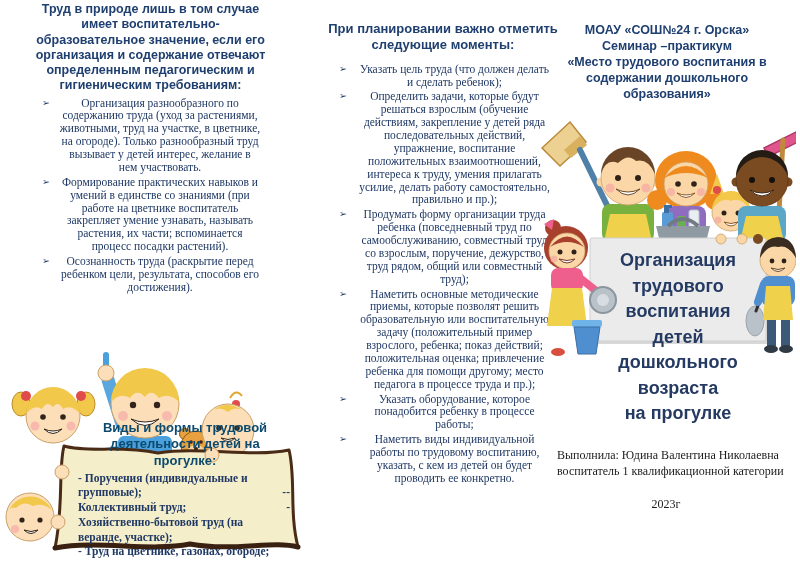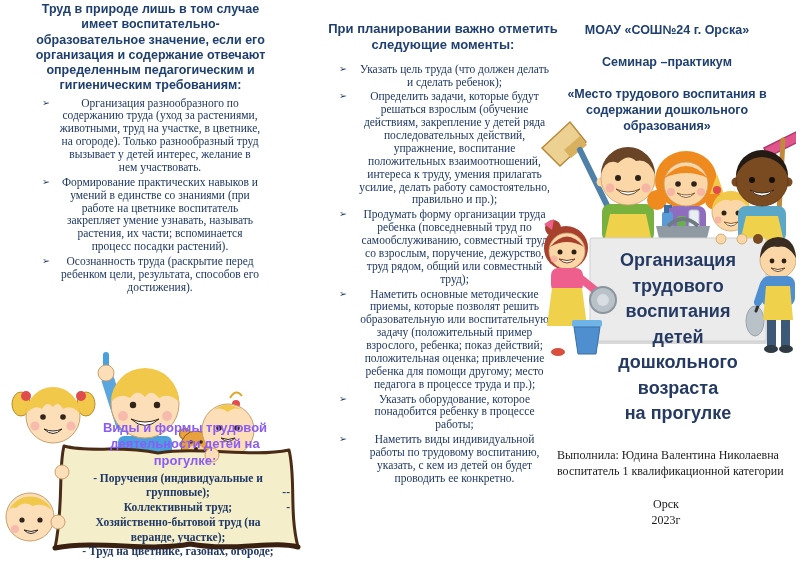--- a/index.html
+++ b/index.html
@@ -18,35 +18,35 @@
   .bullets{margin-top:4px;color:#1f3864;font-size:11.5px;line-height:1.12;}
   .bullet{display:flex;margin-bottom:2px;}
   .bullet .mark{flex:0 0 17px;font-family:"DejaVu Sans",sans-serif;font-size:9.5px;
         padding-top:1px;color:#1f3864;}
   .bullet .txt{flex:1;padding-right:10px;text-align:center;}
   #col1 .bullets{padding-left:12px;margin-top:3px;}
   #col2 .bullets{padding-left:16px;margin-top:10px;}
 
   
   .r-head{font-family:"Liberation Sans",sans-serif;font-weight:bold;color:#1e3f6f;
-        text-align:center;font-size:12.5px;line-height:1.27;margin:16px auto;}
+        text-align:center;font-size:12.5px;line-height:1.27;margin:0 auto;}
   #col3 .r-head-wrap{margin-top:23px;width:246px;margin-left:auto;margin-right:auto;}
 
   
   .illu{position:absolute;}
   #left-illu{left:0;top:352px;width:305px;height:214px;}
   #right-illu{left:540px;top:120px;width:256px;height:246px;}
   .illu svg{display:block;width:100%;height:100%;}
 
   
   .banner-text{position:absolute;left:78px;top:420px;width:214px;}
-  .banner-head{font-family:"Liberation Sans",sans-serif;font-weight:bold;color:#8b5cf6;
+  .banner-head{font-family:"Liberation Sans",sans-serif;font-weight:bold;color:#0c4a6e;
         font-size:13px;line-height:1.25;text-align:center;}
   .banner-items{margin-top:2px;color:#1f3864;font-weight:bold;font-size:11.5px;line-height:1.28;}
-  .banner-item{position:relative;padding-right:14px;text-align:center;}
+  .banner-item{position:relative;padding-right:14px;}
   .banner-item .dash{position:absolute;right:2px;bottom:0;}
 
   
   .sign-text{position:absolute;left:596px;top:248px;width:164px;text-align:center;
         font-family:"Liberation Sans",sans-serif;font-weight:bold;color:#253a63;
         font-size:18px;line-height:1.42;}
 
   .author{position:absolute;left:541px;top:448px;width:252px;color:#1b1b1b;
         font-size:12px;line-height:1.3;}
   .author div{white-space:nowrap;margin-left:16px;}
@@ -335,17 +335,16 @@
     <div>детей дошкольного</div>
     <div>возраста</div>
     <div>на прогулке</div>
   </div>
 
   <div class="author">
     <div>Выполнила: Юдина Валентина Николаевна</div>
     <div>воспитатель 1 квалификационной категории</div>
   </div>
   <div class="city-year">
-    <div>Орск</div>
     <div>2023г</div>
   </div>
 
 </div>
 
 </body></html>

